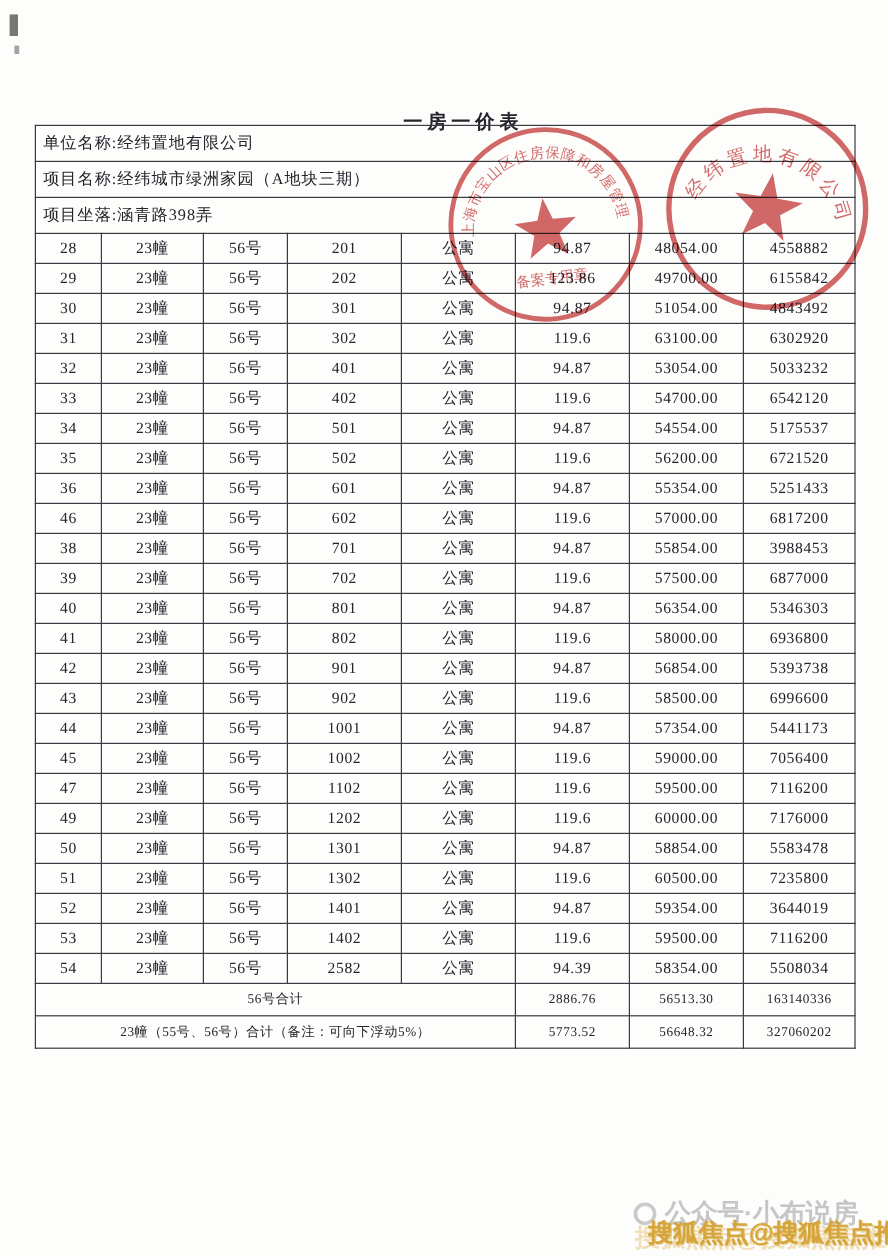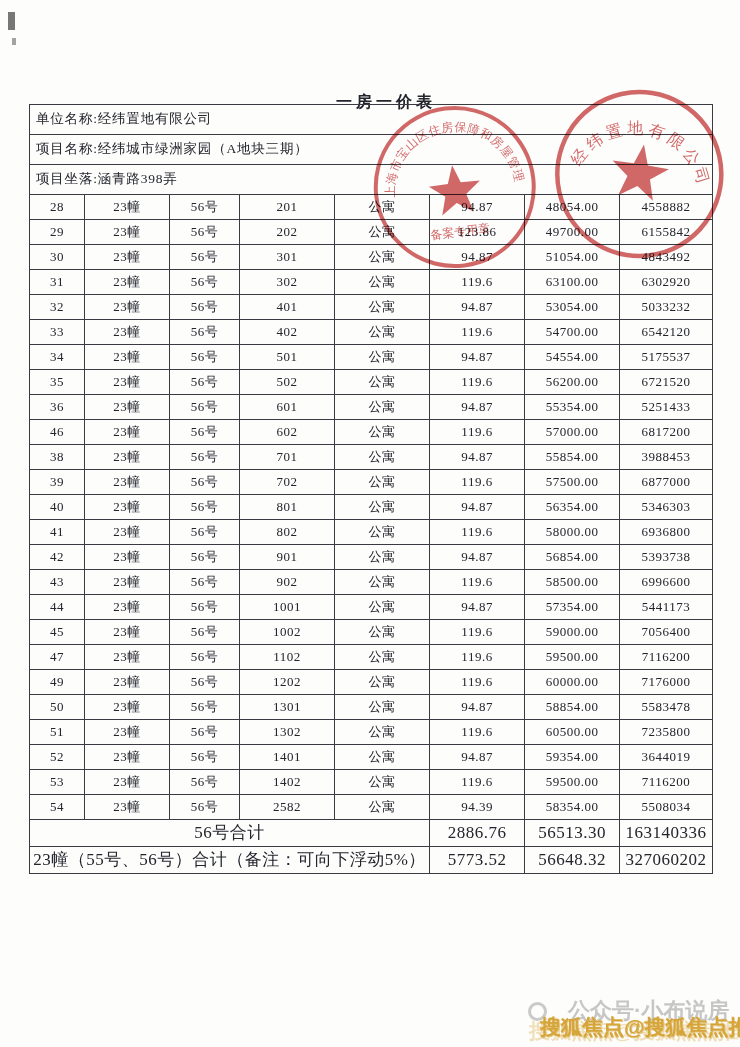--- a/index.html
+++ b/index.html
@@ -24,29 +24,29 @@
   .price-table td{
     border:1px solid #3a3a42;
     font-size:13px;text-align:center;vertical-align:middle;
     padding:0;height:24px;line-height:1.1;
     overflow:hidden;white-space:nowrap;
     letter-spacing:.5px;
   }
   .price-table td.info-cell{
     text-align:left;padding-left:6px;height:29px;font-size:13.5px;letter-spacing:.8px;
   }
-  .price-table tr.sum-row td{height:26px;font-size:17px;}
+  .price-table tr.sum-row td{height:26px;font-size:11px;}
 
   .stamp{position:absolute;mix-blend-mode:multiply;opacity:.72;pointer-events:none;}
   .stamp-a{top:102px;left:370px;transform:rotate(-7deg);}
   .stamp-b{top:86px;left:551px;transform:rotate(9deg);}
 
   .wm-grey{
     position:absolute;top:996px;left:528px;
-    display:flex;align-items:center;gap:21px;
+    display:flex;align-items:center;gap:7px;
     font-family:"Liberation Sans","DejaVu Sans",sans-serif;
     font-size:22px;font-weight:bold;color:#c6c6c6;white-space:nowrap;
   }
   .wm-grey .wm-icon{
     width:19px;height:19px;border:3px solid #cacaca;border-radius:50%;
     box-sizing:border-box;flex:0 0 auto;
   }
   .wm-gold{
     position:absolute;top:1013px;left:540px;
     font-family:"Liberation Sans","DejaVu Sans",sans-serif;

